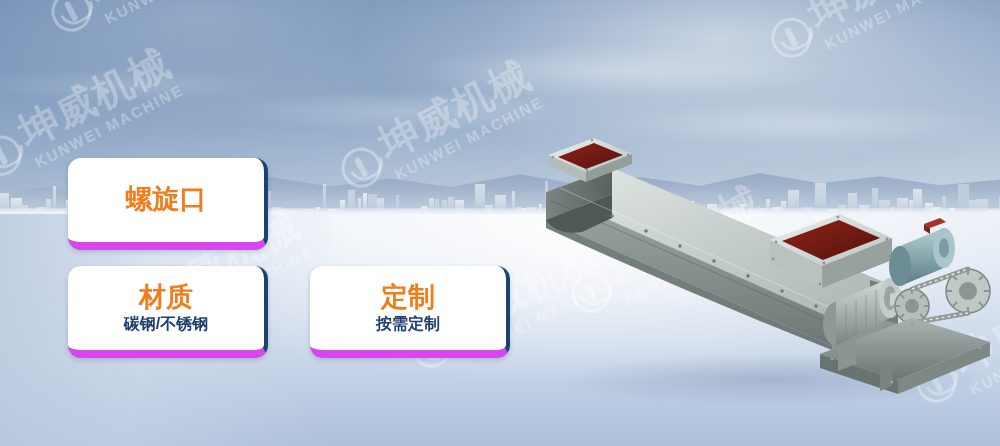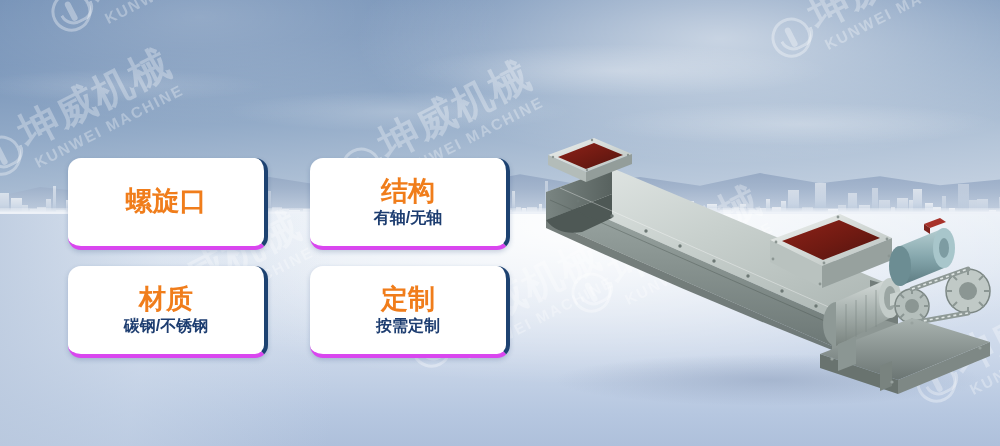--- a/index.html
+++ b/index.html
@@ -115,21 +115,21 @@
 
   .cards { position:absolute; left:68px; top:158px; width:460px; }
   .card-row { display:flex; gap:42px; }
   .card-row + .card-row { margin-top:16px; }
 
   .card {
     position:relative;
     width:200px; height:92px;
     background:#ffffff;
     border-radius:13px;
-    border-bottom:4px solid #d946ef;
+    border-bottom:8px solid #d946ef;
     border-right:4px solid #1d4271;
     box-shadow:0 2px 5px rgba(29,66,113,.22);
     display:flex; flex-direction:column;
     align-items:center; justify-content:center;
     gap:2px;
   }
   .card-title {
     font-size:27px; font-weight:700; color:#f07d1b; line-height:1.1;
   }
   .card-sub {
@@ -499,24 +499,20 @@
       </g>
     </svg>
   </div>
 
 
   <div class="cards">
     <div class="card-row">
       <div class="card">
         <div class="card-title">螺旋口</div>
       </div>
-      <div class="card">
-        <div class="card-title">结构</div>
-        <div class="card-sub">有轴/无轴</div>
-      </div>
     </div>
     <div class="card-row">
       <div class="card">
         <div class="card-title">材质</div>
         <div class="card-sub">碳钢/不锈钢</div>
       </div>
       <div class="card">
         <div class="card-title">定制</div>
         <div class="card-sub">按需定制</div>
       </div>

